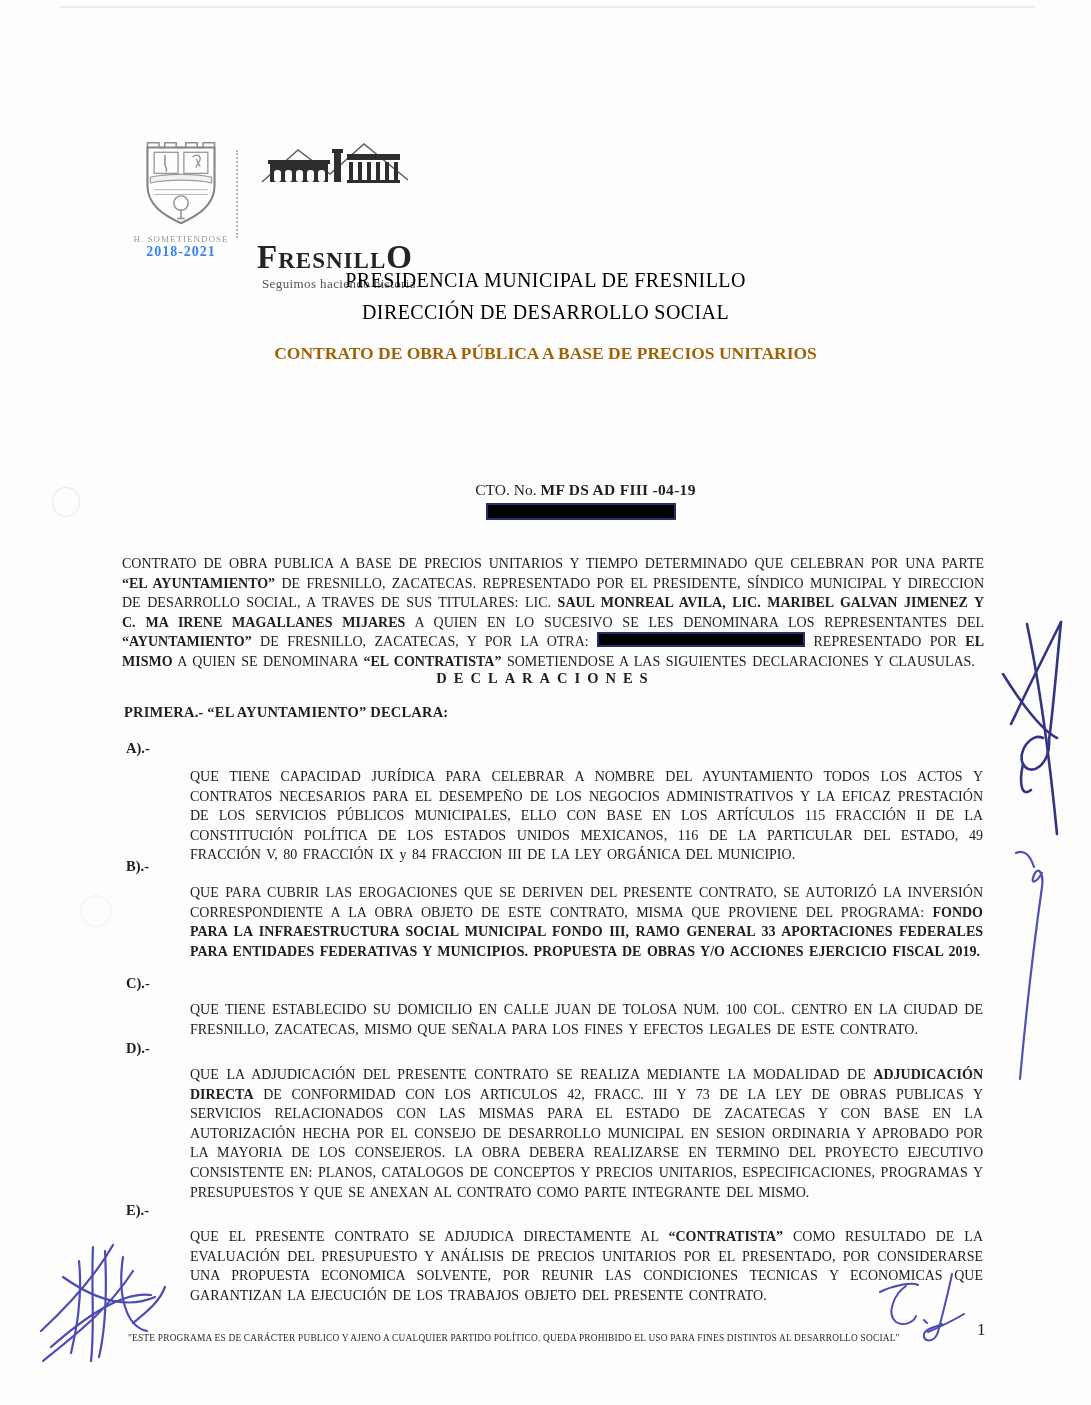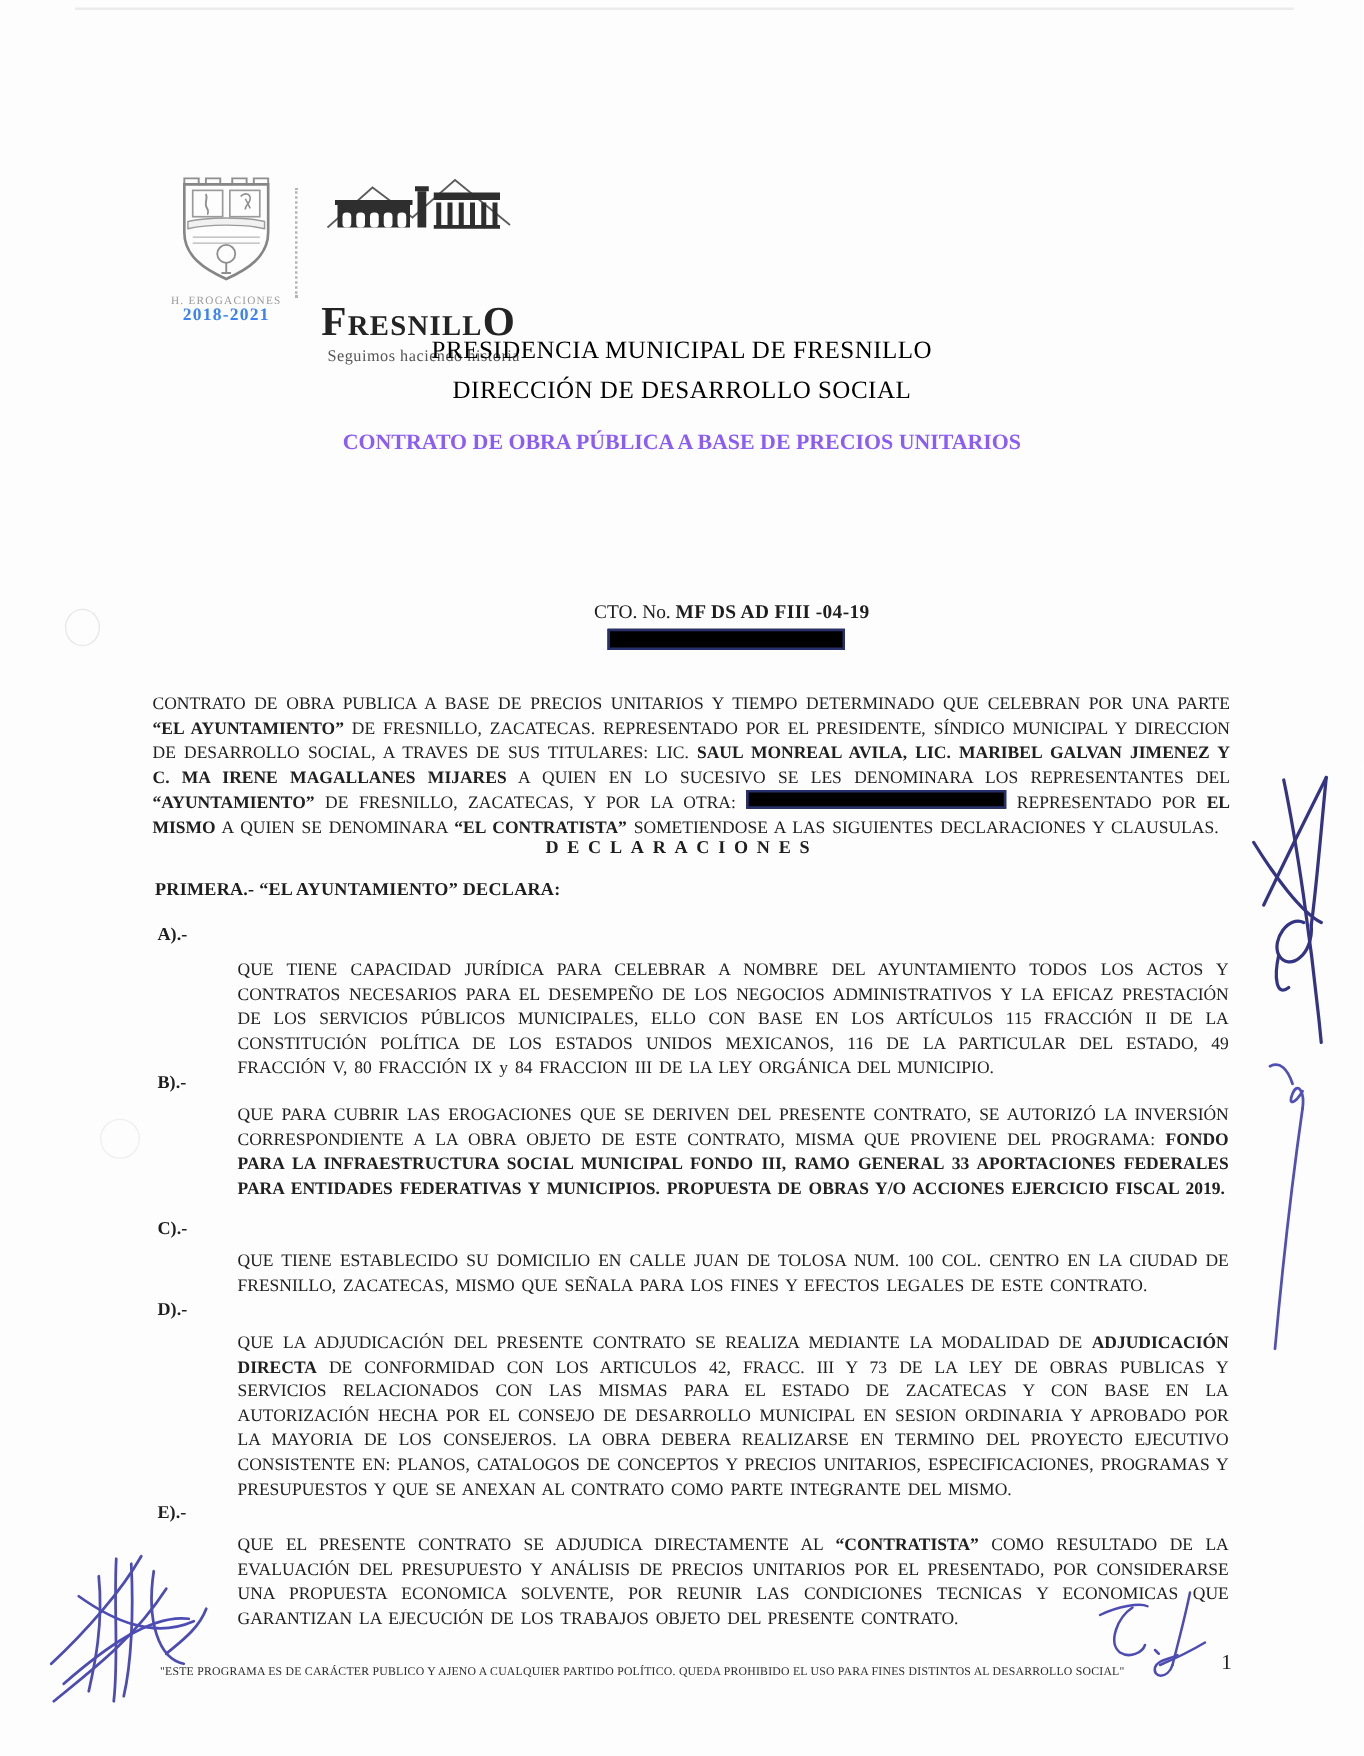--- a/index.html
+++ b/index.html
@@ -17,21 +17,21 @@
   .crest-years{font-size:14px;color:#3b82f6;letter-spacing:1px;font-weight:600;}
   .logo-divider{left:236px;top:150px;height:88px;width:0;border-left:2px dotted #b5b5b5;}
   .brand-wrap{left:250px;top:140px;width:170px;text-align:center;}
   .wordmark{white-space:nowrap;color:#242424;font-weight:700;letter-spacing:1px;line-height:30px;margin-top:48px;}
   .wm-big{font-size:33px;}
   .wm-mid{font-size:23px;}
   .tagline{font-size:13px;color:#555;margin-top:-2px;letter-spacing:0.4px;text-align:center;padding-left:8px;}
 
   
   .doc-title{left:0;top:264px;width:100%;text-align:center;font-weight:400;font-size:20px;line-height:32px;letter-spacing:0.4px;color:#000000;}
-  .doc-subtitle{left:0;top:343px;width:100%;text-align:center;font-weight:700;font-size:17.5px;color:#8b5cf6;}
+  .doc-subtitle{left:0;top:343px;width:100%;text-align:center;font-weight:700;font-size:17.5px;color:#a16207;}
   .program{left:124px;top:412px;width:860px;font-size:16.5px;line-height:23px;color:#1c1c1c;}
   .cto-line{left:0;top:481px;width:100%;text-align:center;font-size:15.5px;margin-left:40px;}
   .cto-line b{letter-spacing:0.3px;}
 
   .redact-bar{left:486px;top:503px;width:186px;height:13px;background:#000;border:2px solid #28306b;}
   .redact-inline{display:inline-block;width:204px;height:11px;background:#000;border:2px solid #28306b;vertical-align:-1px;}
 
   .body-text{font-size:14px;line-height:19.6px;text-align:justify;word-spacing:2px;color:#202020;}
   .intro{left:122px;top:540px;width:862px;}
 
@@ -61,21 +61,21 @@
       <path d="M15,12 H85 V52 C85,72 68,83 50,91 C32,83 15,72 15,52 Z" fill="none" stroke="#868686" stroke-width="2.2"></path>
       <rect x="22" y="17" width="25" height="22" fill="none" stroke="#9a9a9a" stroke-width="1.4"></rect>
       <rect x="53" y="17" width="25" height="22" fill="none" stroke="#9a9a9a" stroke-width="1.4"></rect>
       <path d="M33,20 c2,4 -2,8 1,12 c2,3 0,5 1,5" fill="none" stroke="#8f8f8f" stroke-width="1.6"></path>
       <path d="M62,22 c3,-3 8,-3 8,2 c0,4 -5,6 -4,9 M66,24 l4,8" fill="none" stroke="#8f8f8f" stroke-width="1.3"></path>
       <path d="M18,43 C34,39 66,39 82,43 L82,49 C66,45 34,45 18,49 Z" fill="#f1f1f1" stroke="#9a9a9a" stroke-width="1.2"></path>
       <path d="M22,56 H78 M22,61 H78" stroke="#b5b5b5" stroke-width="1"></path>
       <circle cx="50" cy="70" r="7.5" fill="none" stroke="#8f8f8f" stroke-width="1.5"></circle>
       <path d="M50,77 v9 M46,86 h8" stroke="#8f8f8f" stroke-width="1.6"></path>
     </svg>
-    <div class="crest-caption">H. EROGACIONES</div>
+    <div class="crest-caption">H. SOMETIENDOSE</div>
     <div class="crest-years">2018-2021</div>
   </div>
 
   <div class="abs logo-divider"></div>
 
   <div class="abs brand-wrap">
     <svg width="160" height="50" viewBox="0 0 150 50">
       <path d="M2,42 L38,10 L70,34 L104,4 L148,40" fill="none" stroke="#5c5c5c" stroke-width="1.4"></path>
       <rect x="8" y="20" width="62" height="4" fill="#2e2e2e"></rect>
       <rect x="10" y="24" width="58" height="18" fill="#2e2e2e"></rect>

